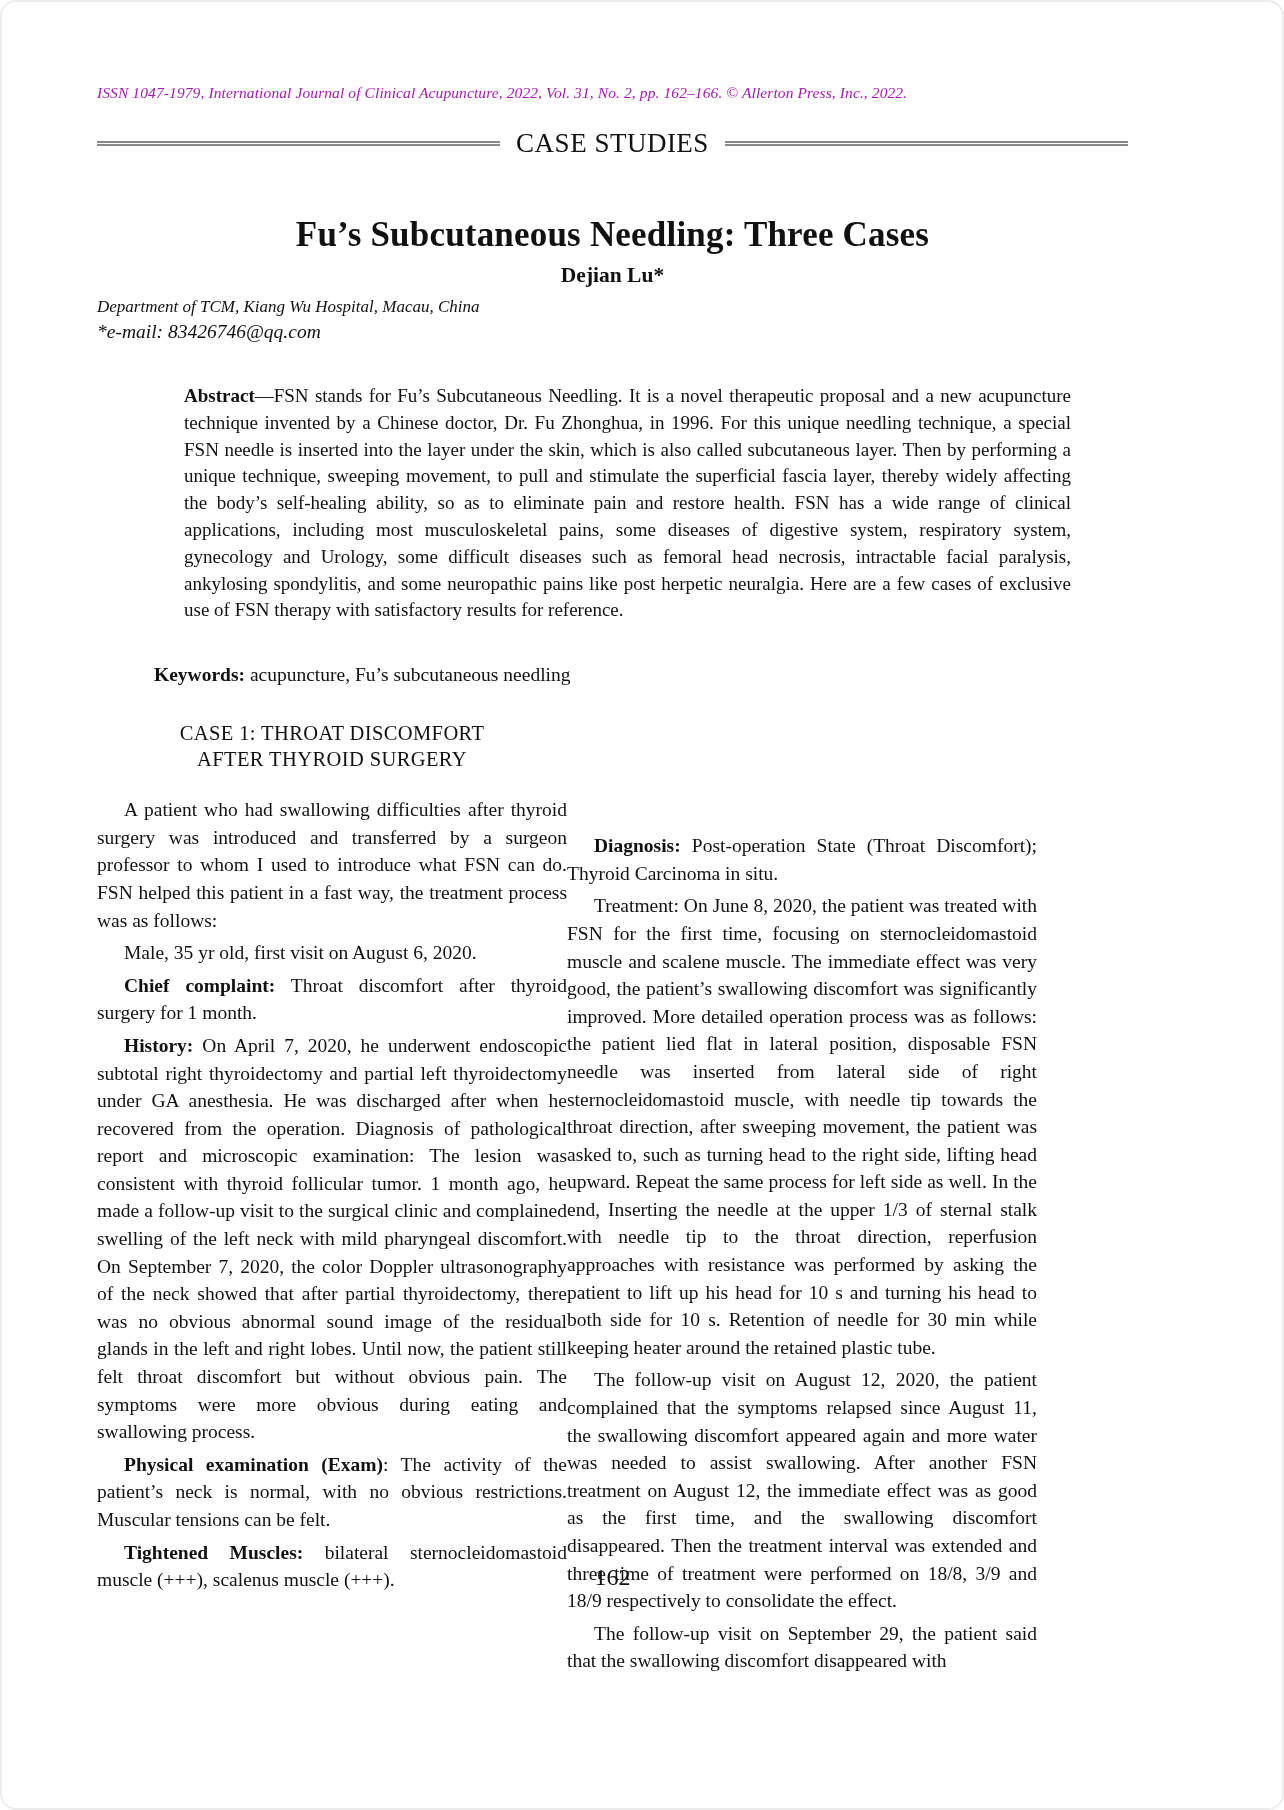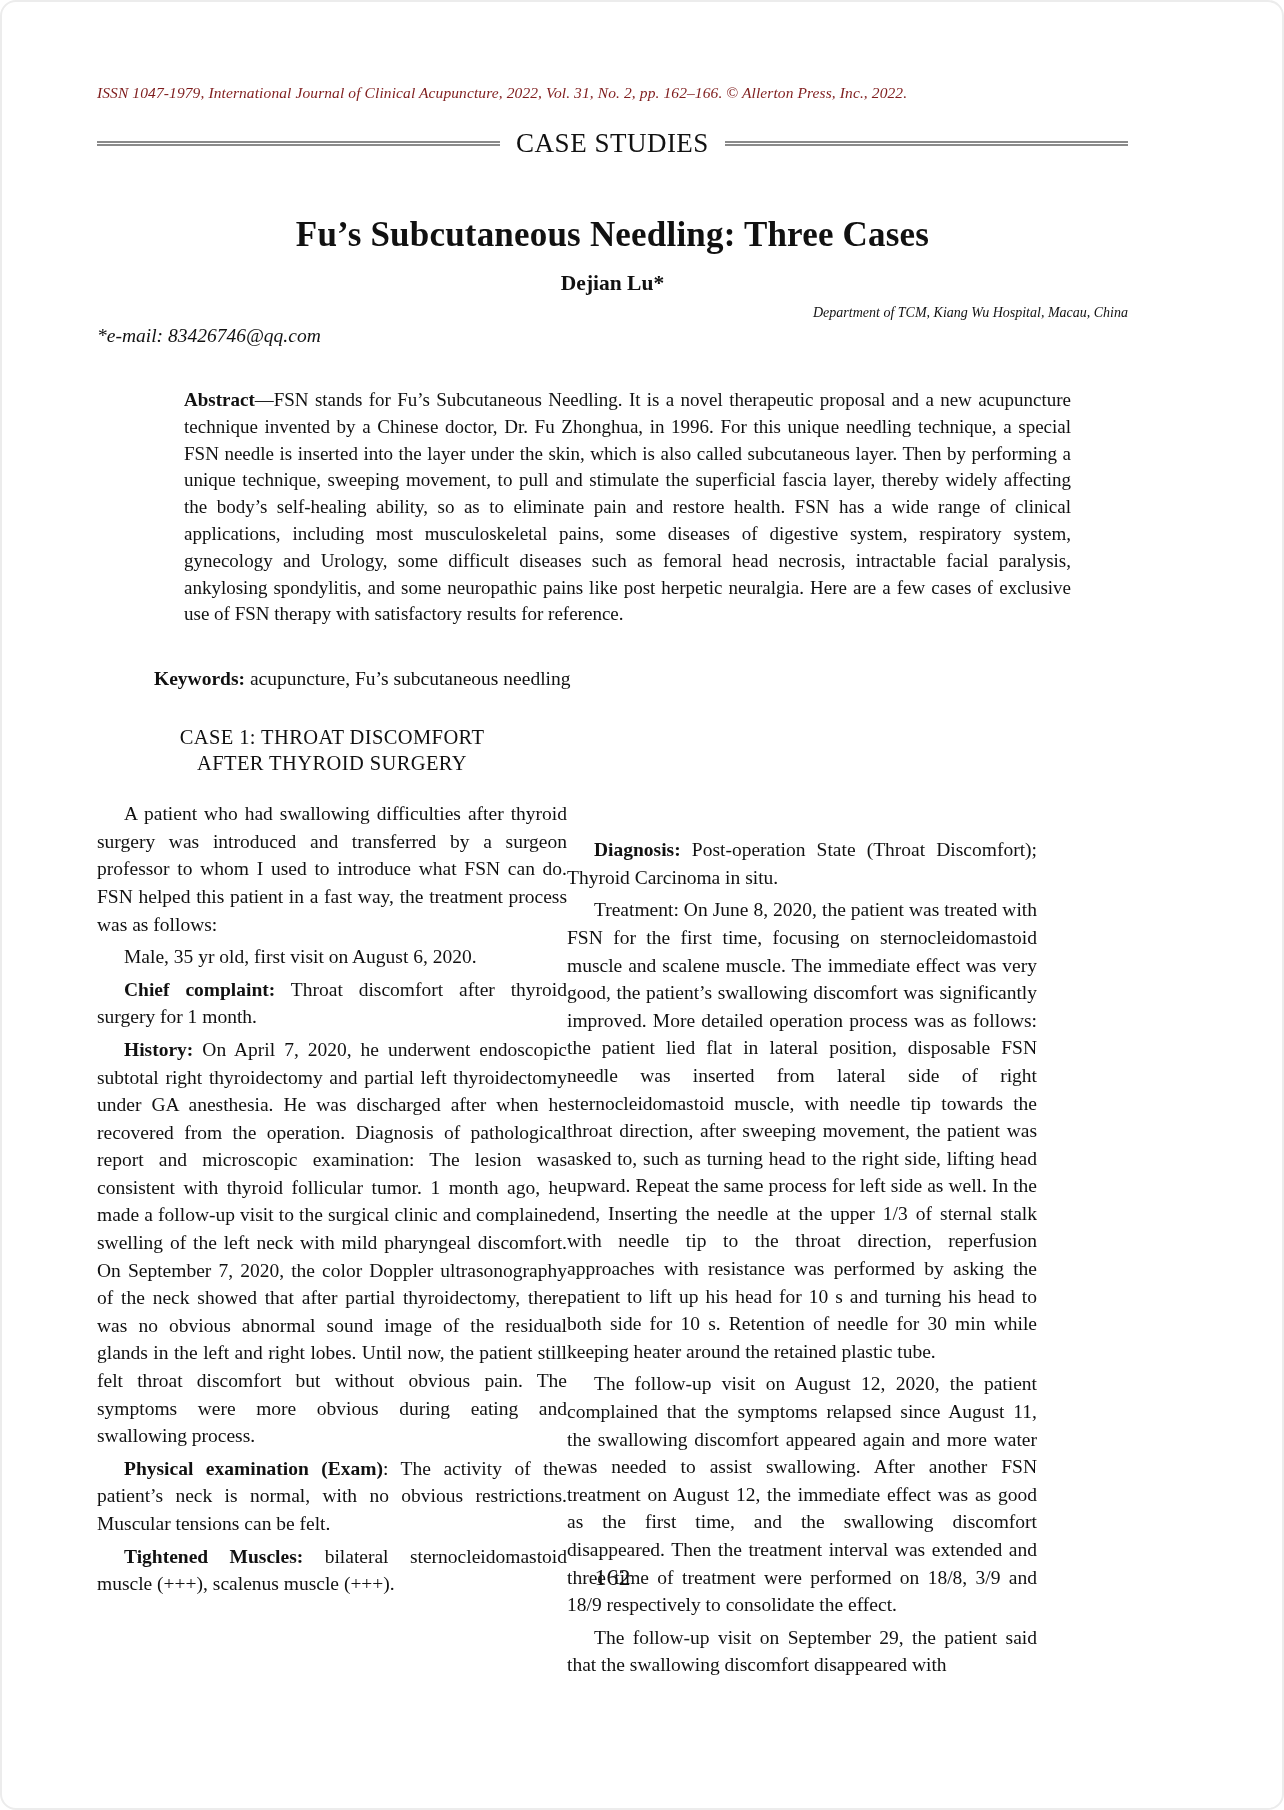--- a/index.html
+++ b/index.html
@@ -28,21 +28,21 @@
     left: 95px;
     width: 1031px;
     top: 0;
   }
   
   .issn-line {
     margin-top: 82px;
     font-style: italic;
     font-size: 15.5px;
     letter-spacing: 0.1px;
-    color: #7f1d1d;
+    color: #a21caf;
   }
   
   .banner {
     margin-top: 26px;
     display: flex;
     align-items: center;
   }
   .banner .rule {
     flex: 1;
     height: 5px;
@@ -59,30 +59,30 @@
   }
   
   .title {
     margin-top: 56px;
     text-align: center;
     font-size: 35px;
     font-weight: bold;
     letter-spacing: 0.2px;
   }
   .author {
-    margin-top: 16px;
+    margin-top: 8px;
     text-align: center;
     font-size: 21.5px;
     font-weight: bold;
   }
   .affiliation {
     margin-top: 9px;
-    text-align: right;
+    text-align: left;
     font-style: italic;
-    font-size: 14px;
+    font-size: 17px;
   }
   .email {
     margin-top: 4px;
     text-align: left;
     font-style: italic;
     font-size: 19.5px;
   }
   
   .abstract {
     margin: 40px 57px 0 87px;

